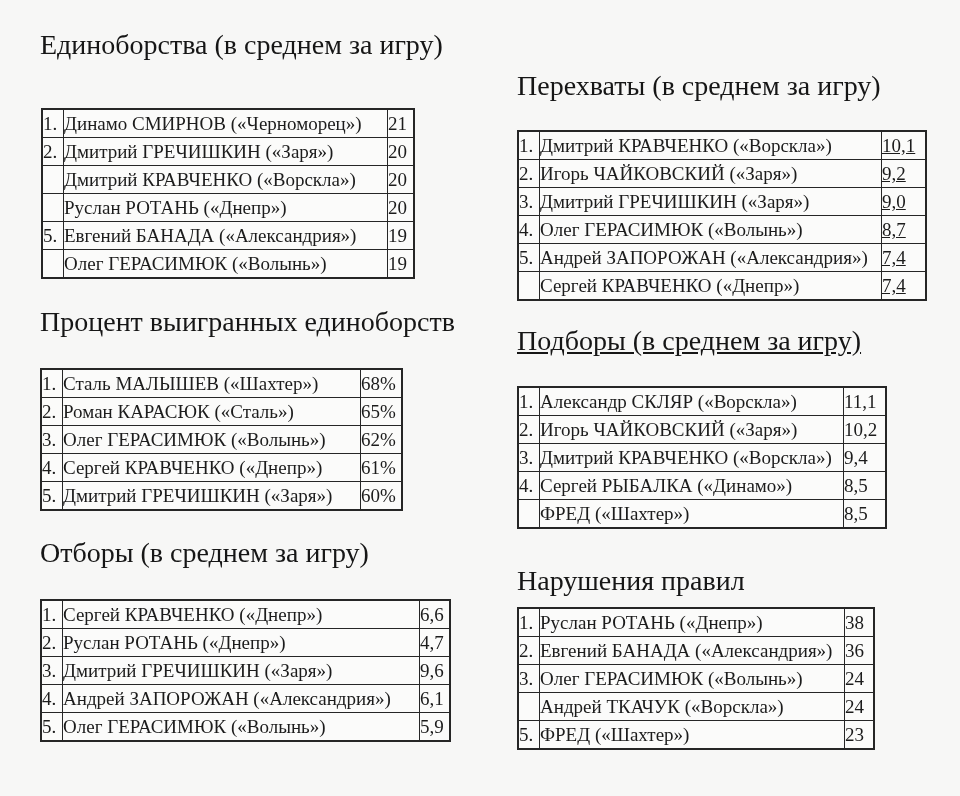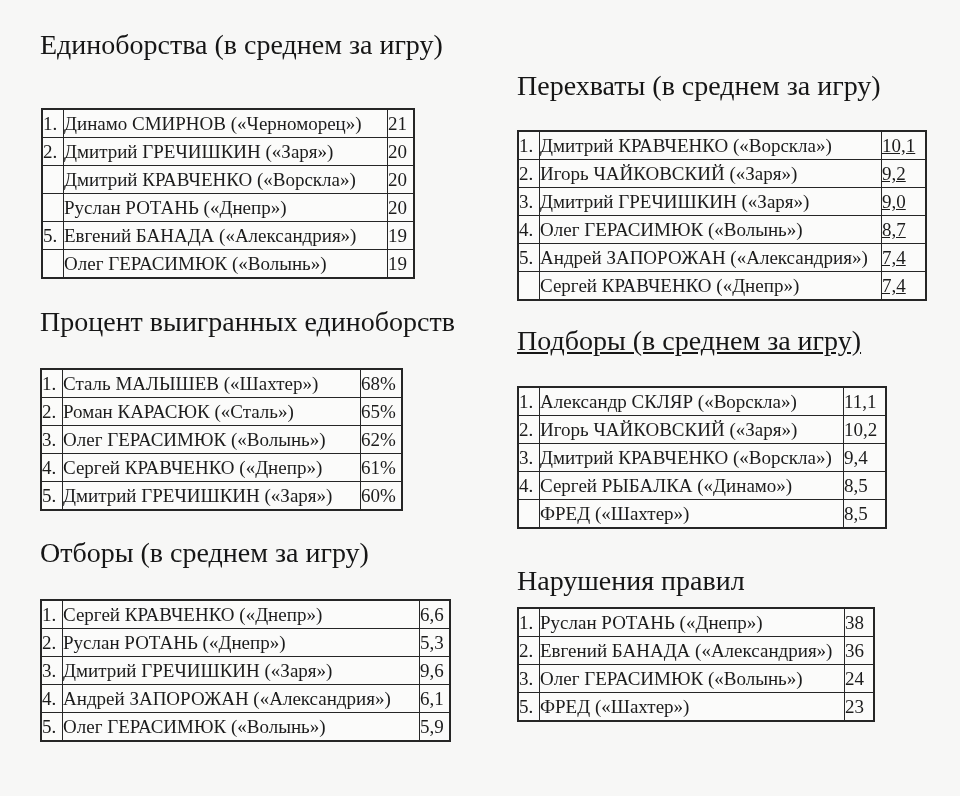--- a/index.html
+++ b/index.html
@@ -128,21 +128,21 @@
 <table class="stat t2" style="left:40px; top:599px;">
   <tbody>
       <tr>
     <td class="rank">1.</td>
     <td class="player">Сергей КРАВЧЕНКО («Днепр»)</td>
     <td class="val">6,6</td>
   </tr>
   <tr>
     <td class="rank">2.</td>
     <td class="player">Руслан РОТАНЬ («Днепр»)</td>
-    <td class="val">5,3</td>
+    <td class="val">4,7</td>
   </tr>
   <tr>
     <td class="rank">3.</td>
     <td class="player">Дмитрий ГРЕЧИШКИН («Заря»)</td>
     <td class="val">9,6</td>
   </tr>
   <tr>
     <td class="rank">4.</td>
     <td class="player">Андрей ЗАПОРОЖАН («Александрия»)</td>
     <td class="val">6,1</td>
@@ -237,18 +237,23 @@
     <td class="rank">2.</td>
     <td class="player">Евгений БАНАДА («Александрия»)</td>
     <td class="val">36</td>
   </tr>
   <tr>
     <td class="rank">3.</td>
     <td class="player">Олег ГЕРАСИМЮК («Волынь»)</td>
     <td class="val">24</td>
   </tr>
   <tr>
+    <td class="rank"></td>
+    <td class="player">Андрей ТКАЧУК («Ворскла»)</td>
+    <td class="val">24</td>
+  </tr>
+  <tr>
     <td class="rank">5.</td>
     <td class="player">ФРЕД («Шахтер»)</td>
     <td class="val">23</td>
   </tr>
 </tbody>
   </table>
 
 </body></html>

